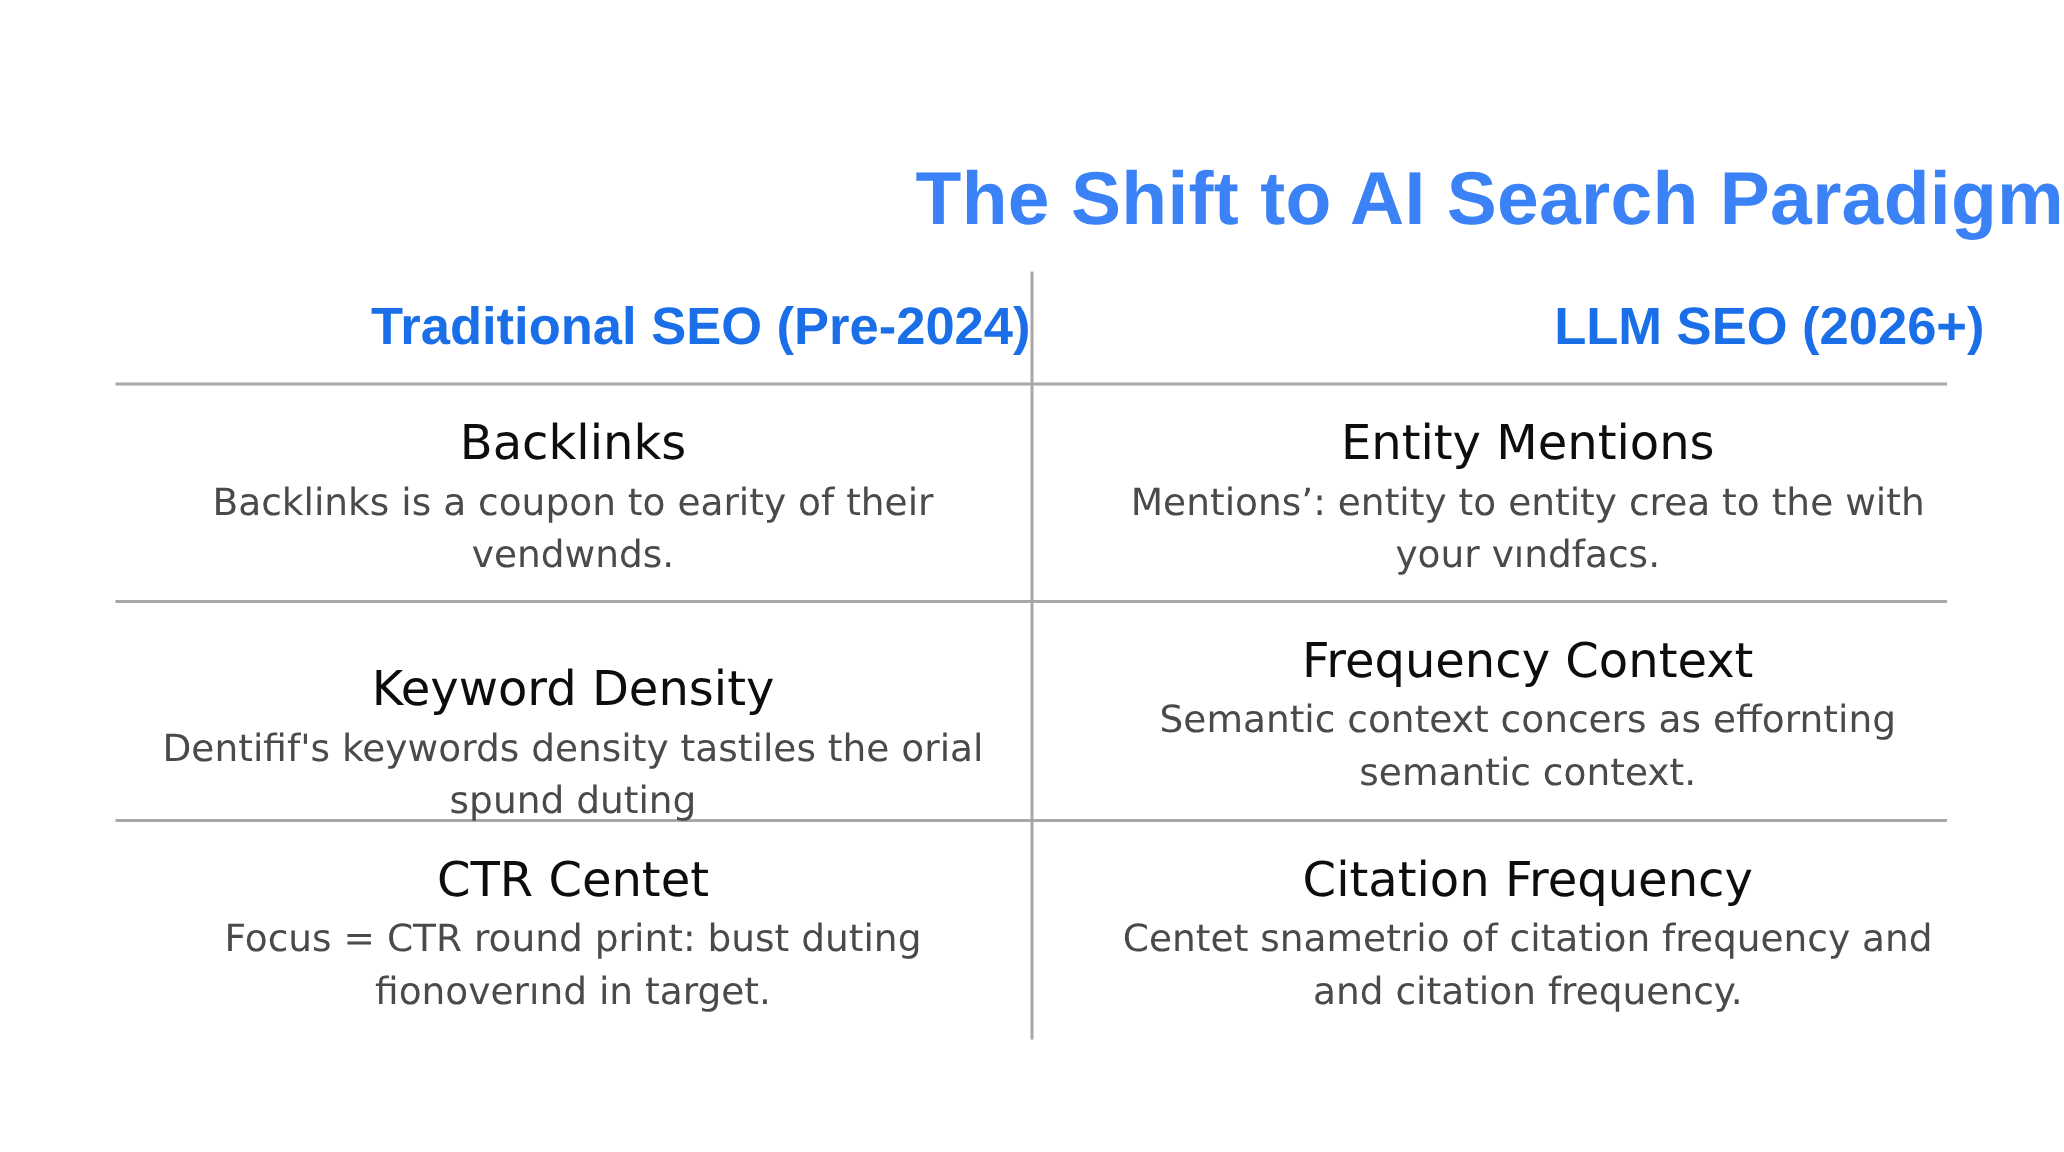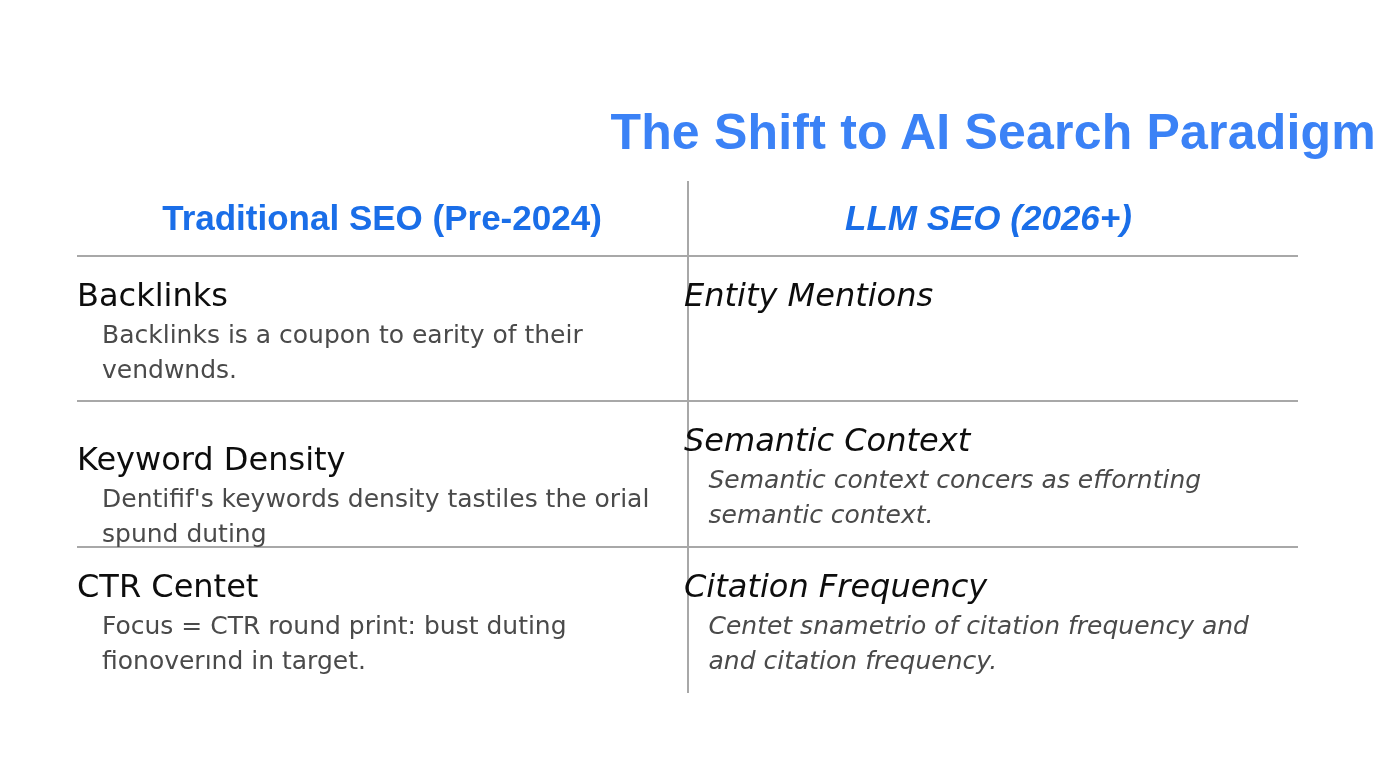--- a/index.html
+++ b/index.html
@@ -40,32 +40,32 @@
       left: 77px;
       width: 1221px;
       height: 2px;
       background: #a8a8a8;
     }
     .col-header {
       position: absolute;
       top: 192px;
       height: 52px;
       line-height: 52px;
-      text-align: center;
+      text-align: right;
       font-family: "Liberation Sans", "DejaVu Sans", sans-serif;
       font-weight: 700;
       font-size: 35px;
       color: #1a6ee8;
     }
     .col-left { left: 77px; width: 610px; }
-    .col-right { left: 684px; width: 609px; font-style: italic; }
+    .col-right { left: 714px; width: 609px; }
     .cell {
       position: absolute;
       height: 130px;
-      text-align: left;
+      text-align: center;
     }
     .cell-heading {
       font-family: "DejaVu Sans", sans-serif;
       font-size: 32px;
       line-height: 40px;
       color: #0d0d0d;
       margin-top: 17px;
     }
     .cell-desc {
       font-family: "DejaVu Sans", sans-serif;
@@ -88,28 +88,29 @@
 
 <div class="col-header col-left">Traditional SEO (Pre-2024)</div>
 <div class="col-header col-right">LLM SEO (2026+)</div>
 
 <div class="cell col-left" style="top:258px;">
   <div class="cell-heading">Backlinks</div>
   <div class="cell-desc">Backlinks is a coupon to earity of their vendwnds.</div>
 </div>
 <div class="cell col-right" style="top:258px;">
   <div class="cell-heading">Entity Mentions</div>
+  <div class="cell-desc">Mentions’: entity to entity crea to the with your vındfacs.</div>
 </div>
 
 <div class="cell col-left" style="top:403px;margin-top:19px;">
   <div class="cell-heading">Keyword Density</div>
   <div class="cell-desc">Dentifif's keywords density tastiles the orial spund duting</div>
 </div>
 <div class="cell col-right" style="top:403px;">
-  <div class="cell-heading">Semantic Context</div>
+  <div class="cell-heading">Frequency Context</div>
   <div class="cell-desc">Semantic context concers as effornting semantic context.</div>
 </div>
 
 <div class="cell col-left" style="top:549px;">
   <div class="cell-heading">CTR Centet</div>
   <div class="cell-desc">Focus = CTR round print: bust duting fionoverınd in target.</div>
 </div>
 <div class="cell col-right" style="top:549px;">
   <div class="cell-heading">Citation Frequency</div>
   <div class="cell-desc">Centet snametrio of citation frequency and and citation frequency.</div>

